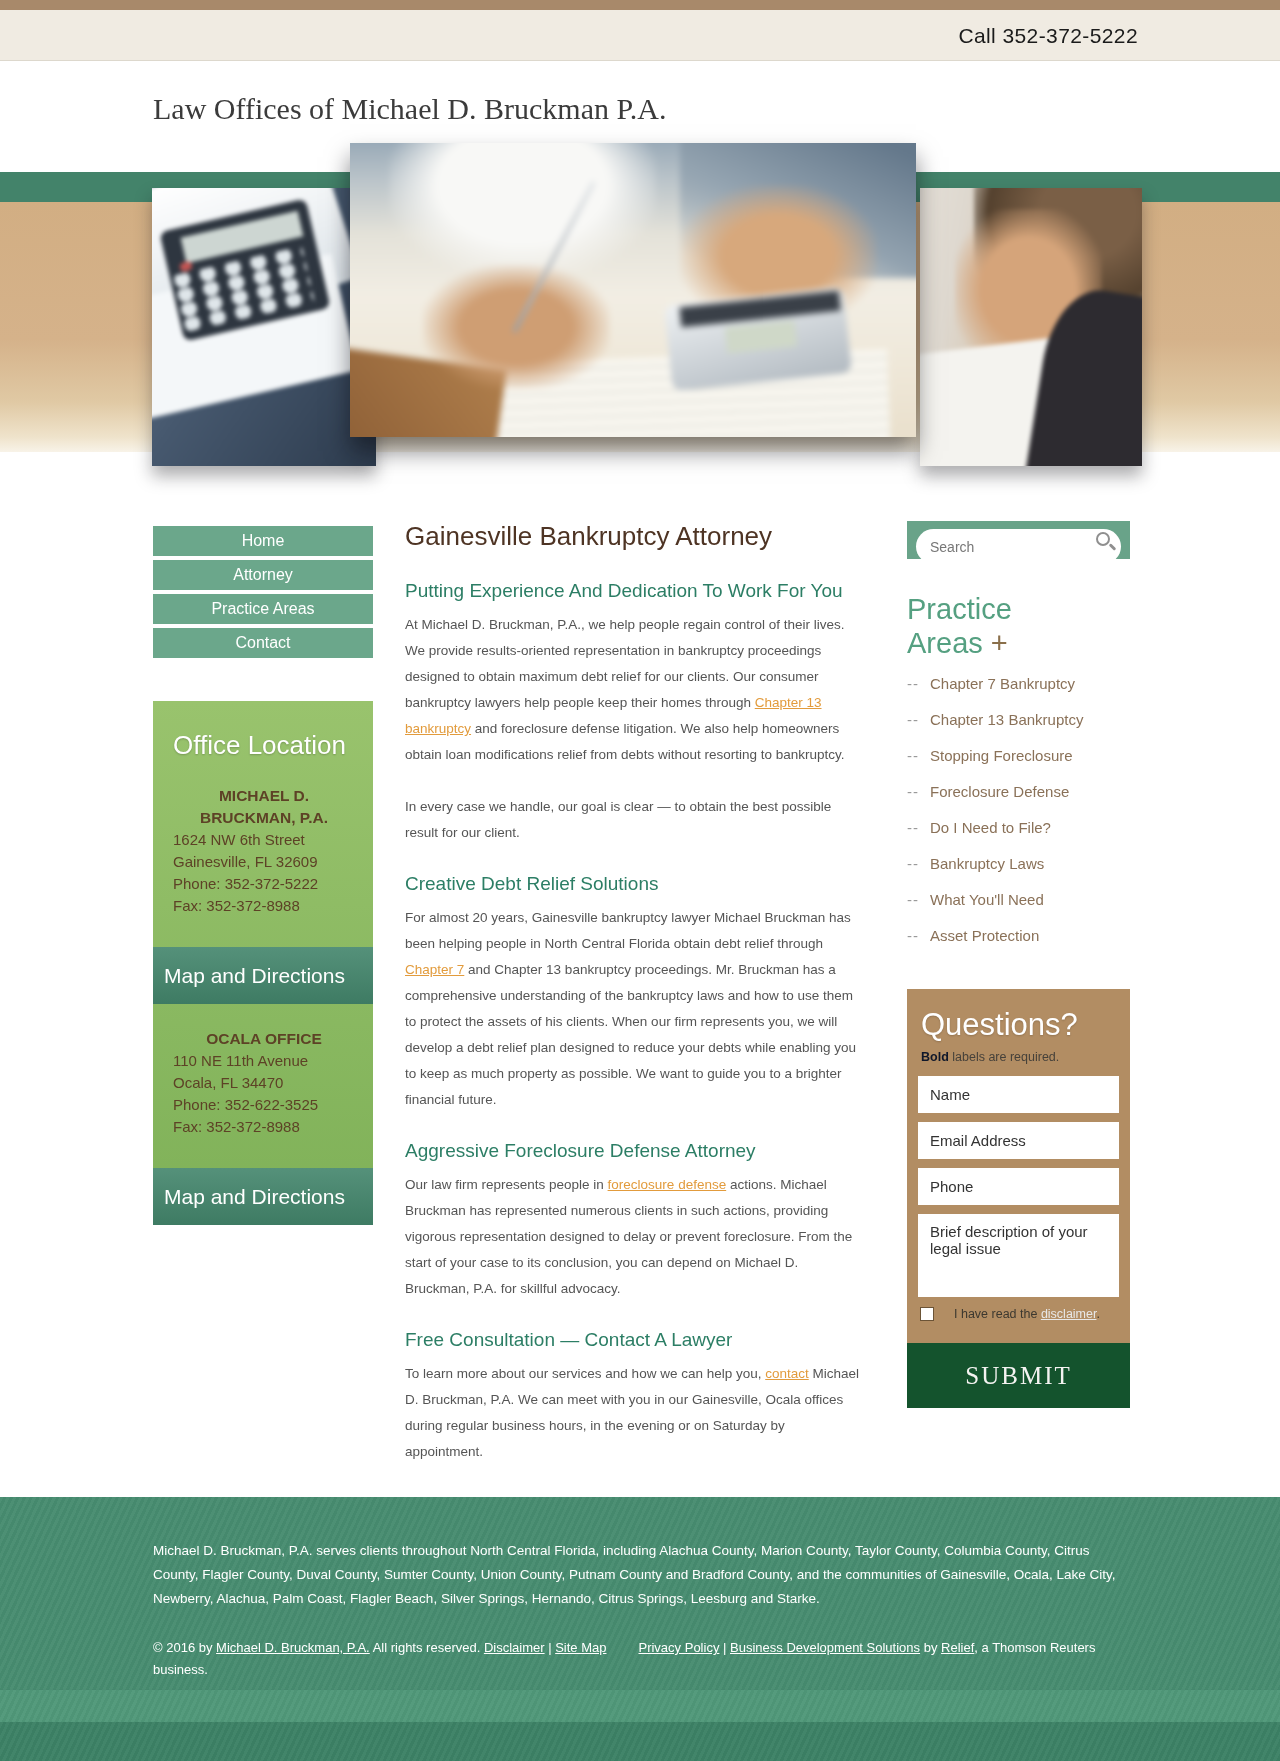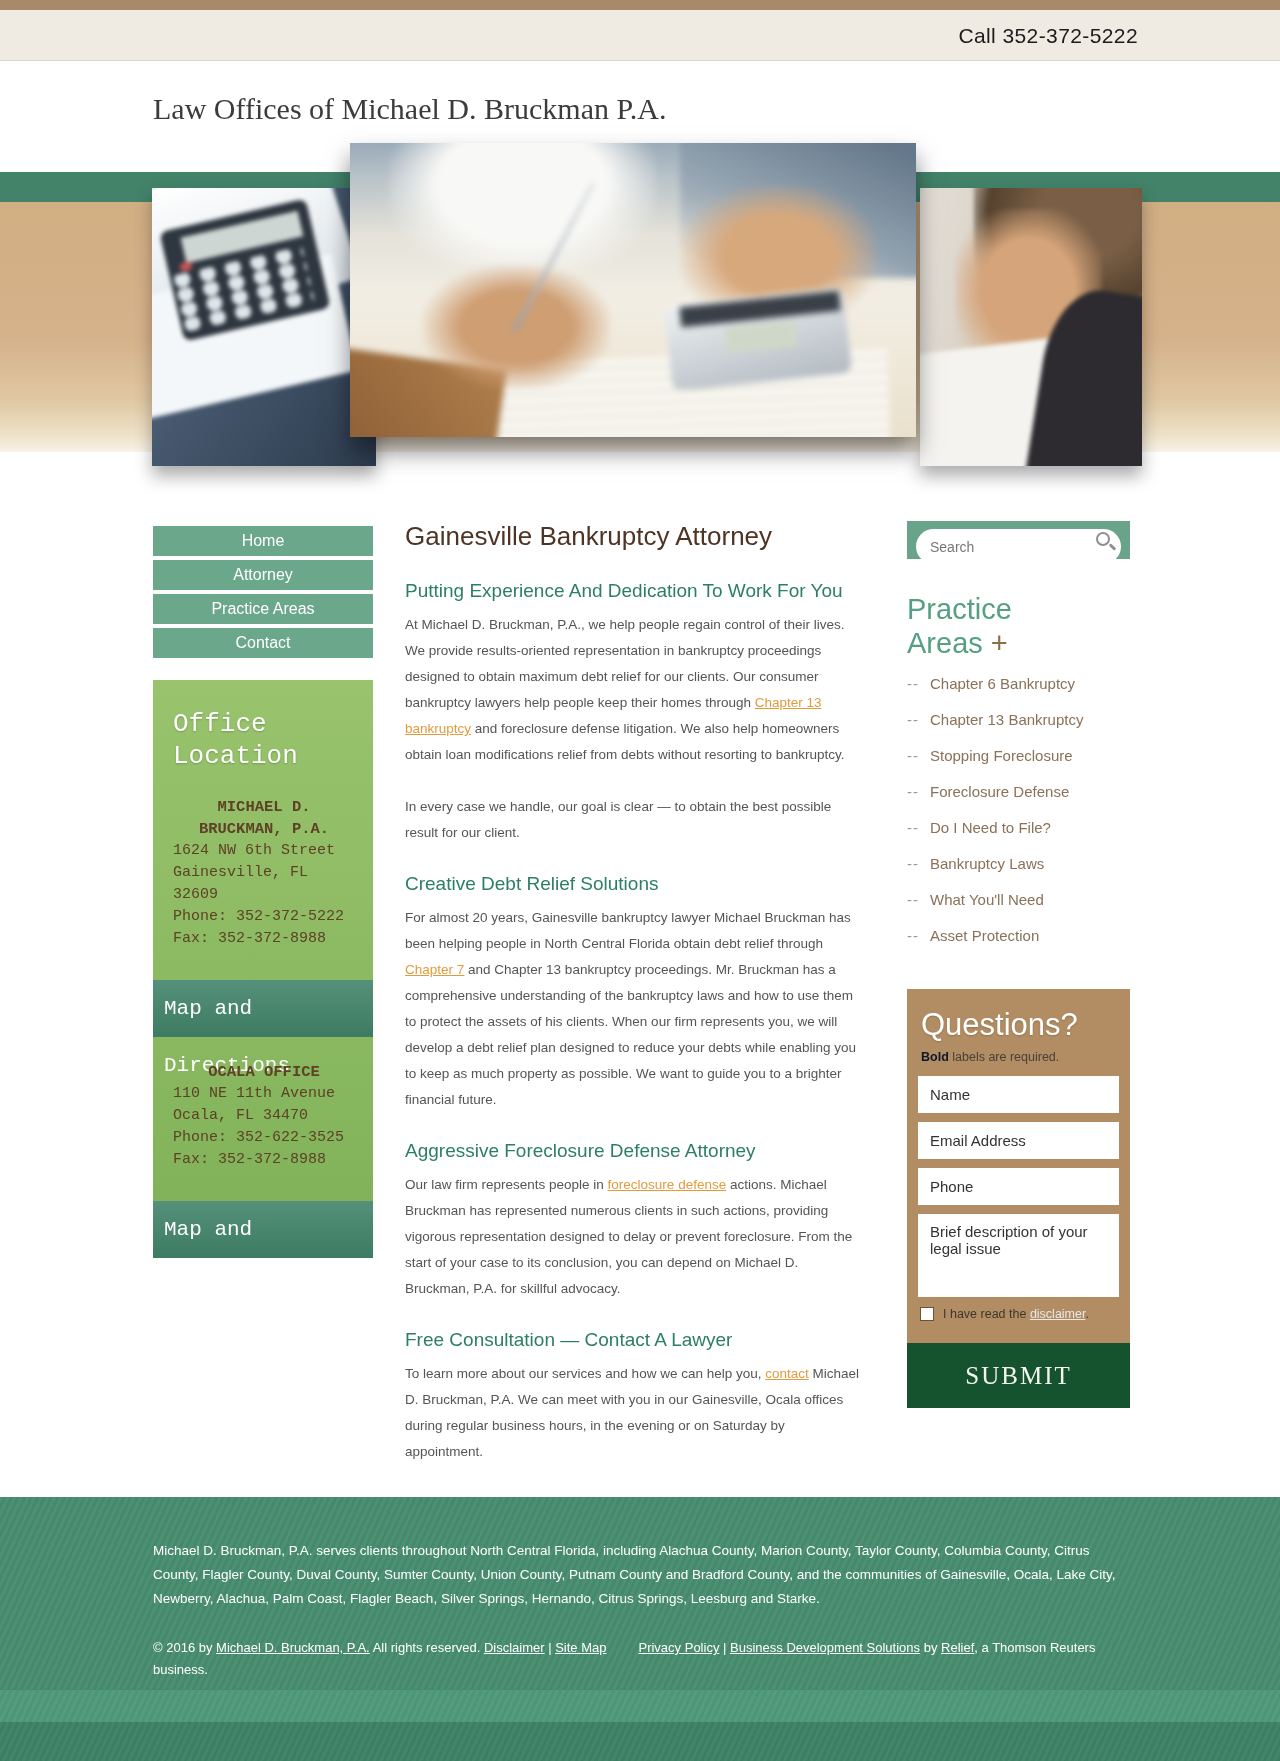--- a/index.html
+++ b/index.html
@@ -61,21 +61,21 @@
   
   .col-left{position:absolute;left:153px;top:526px;width:220px;}
   .col-main{position:absolute;left:405px;top:519px;width:460px;}
   .col-right{position:absolute;left:907px;top:521px;width:223px;}
 
   
   .navbtn{display:block;height:30px;margin-bottom:4px;background:#6ba78b;color:#fff;font-size:16px;
     line-height:30px;text-align:center;text-decoration:none;cursor:pointer;}
 
   
-  .office{margin-top:22px;background:linear-gradient(180deg,#99c36d 0%,#7fb158 100%);font-family:Liberation Mono, monospace;}
+  .office{margin-top:43px;background:linear-gradient(180deg,#99c36d 0%,#7fb158 100%);}
   .office-title{color:#fff;font-size:26px;font-weight:400;margin:0;padding:28px 0 0 20px;text-shadow:0 1px 2px rgba(0,0,0,.22);line-height:32px;}
   .office-block{padding:24px 18px 0 20px;color:#5d4226;font-size:15px;line-height:22px;}
   .office-name{font-weight:bold;font-size:15.5px;text-align:center;}
   .mapbar{display:block;margin-top:30px;height:57px;background:linear-gradient(180deg,#55917a,#3e7b63);
     color:#fff;font-size:21px;line-height:57px;padding-left:11px;text-decoration:none;cursor:pointer;}
 
   
   .page-title{font-size:26px;font-weight:400;color:#4e3424;margin:0 0 4px;line-height:34px;}
   .sec-head{font-size:19px;font-weight:400;color:#2c7e65;margin:26px 0 9px;line-height:24px;}
   .body-p{font-size:13.5px;color:#555;line-height:26px;margin:0 0 26px;}
@@ -100,21 +100,21 @@
   
   .qbox{margin-top:45px;background:#b28d63;padding:12px 11px 14px;}
   .q-title{color:#fff;font-size:31px;font-weight:400;margin:6px 0 7px 3px;text-shadow:0 1px 2px rgba(0,0,0,.18);}
   .q-req{font-size:12.5px;color:#46413a;margin:0 0 12px 3px;}
   .q-req b{color:#0f172a;}
   .q-input{display:block;width:100%;box-sizing:border-box;height:37px;border:0;margin-bottom:9px;
     padding:1px 12px;font-size:15px;color:#222;outline:none;}
   .q-input::placeholder,.q-textarea::placeholder{color:#333;opacity:1;}
   .q-textarea{display:block;width:100%;box-sizing:border-box;height:83px;border:0;margin-bottom:10px;
     padding:9px 12px;font-size:15px;color:#222;resize:none;font-family:"Liberation Sans",sans-serif;outline:none;}
-  .q-check-row{display:flex;align-items:center;margin:2px 0 8px 2px;font-size:12.5px;color:#3c382f;}
+  .q-check-row{display:flex;align-items:center;margin:2px 0 8px 2px;font-size:12.5px;color:#3c382f;gap:11px;}
   .q-checkbox{appearance:none;-webkit-appearance:none;width:14px;height:14px;background:#fff;border:1px solid #6b5336;margin:0 9px 0 0;cursor:pointer;}
   .q-disclaimer{color:#e8e8e8;text-decoration:underline;cursor:pointer;}
   .q-submit{display:block;width:223px;height:65px;border:0;background:#14532d;color:#f4f3f1;
     font-family:"Liberation Serif",serif;font-size:25px;letter-spacing:2px;cursor:pointer;}
 
   
   .footer{position:absolute;left:0;right:0;top:1497px;height:193px;background:#478c70;
     background-image:repeating-linear-gradient(115deg,rgba(255,255,255,.03) 0 3px,rgba(0,0,0,.025) 3px 6px);}
   .footer-inner{margin-left:153px;width:965px;color:#fff;}
   .f-serving{padding-top:42px;font-size:13.5px;line-height:24px;margin:0;}
@@ -227,21 +227,21 @@
   </div>
 
   <div class="col-right">
     <div class="searchbox">
       <input class="search-input" type="text" placeholder="Search" style="">
       <span class="mag"></span>
     </div>
 
     <h2 class="pa-title"><span>Practice Areas</span> <span class="pa-plus">+</span></h2>
 
-    <div class="pa-item"><span class="pa-dash">--</span><a class="pa-link">Chapter 6 Bankruptcy</a></div>
+    <div class="pa-item"><span class="pa-dash">--</span><a class="pa-link">Chapter 7 Bankruptcy</a></div>
     <div class="pa-item"><span class="pa-dash">--</span><a class="pa-link">Chapter 13 Bankruptcy</a></div>
     <div class="pa-item"><span class="pa-dash">--</span><a class="pa-link">Stopping Foreclosure</a></div>
     <div class="pa-item"><span class="pa-dash">--</span><a class="pa-link">Foreclosure Defense</a></div>
     <div class="pa-item"><span class="pa-dash">--</span><a class="pa-link">Do I Need to File?</a></div>
     <div class="pa-item"><span class="pa-dash">--</span><a class="pa-link">Bankruptcy Laws</a></div>
     <div class="pa-item"><span class="pa-dash">--</span><a class="pa-link">What You'll Need</a></div>
     <div class="pa-item"><span class="pa-dash">--</span><a class="pa-link">Asset Protection</a></div>
 
     <div class="qbox">
       <h2 class="q-title">Questions?</h2>

